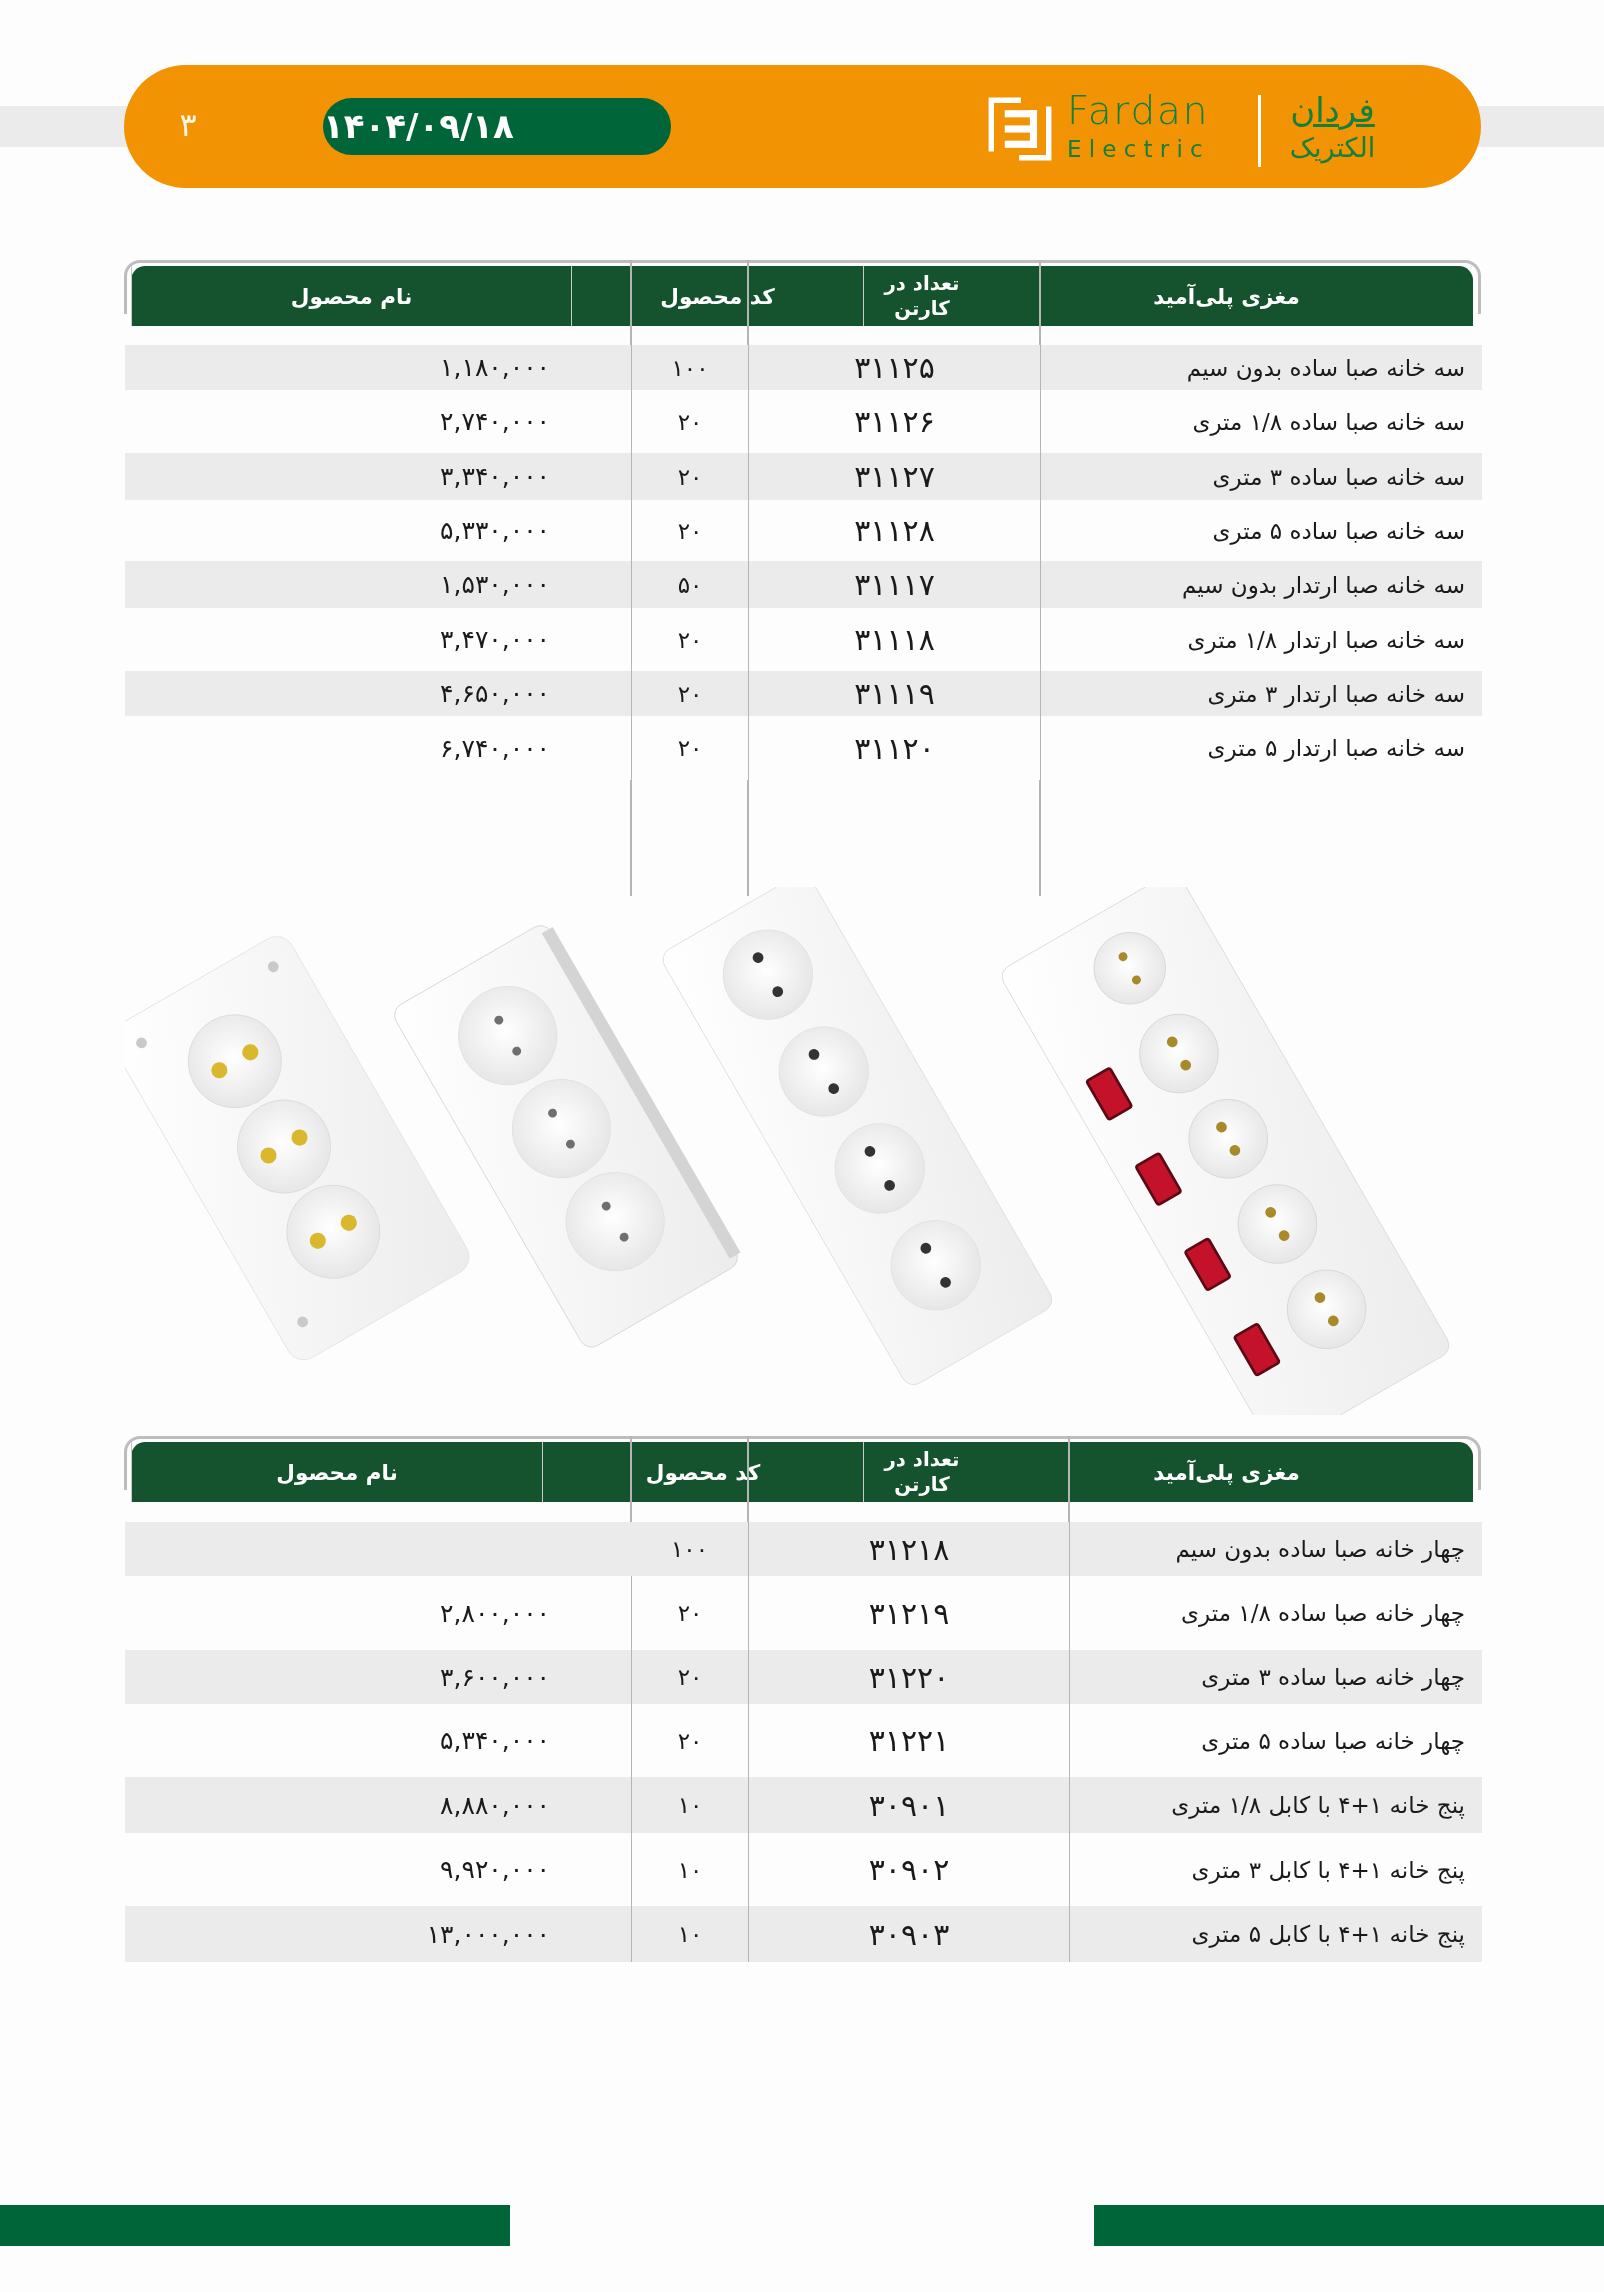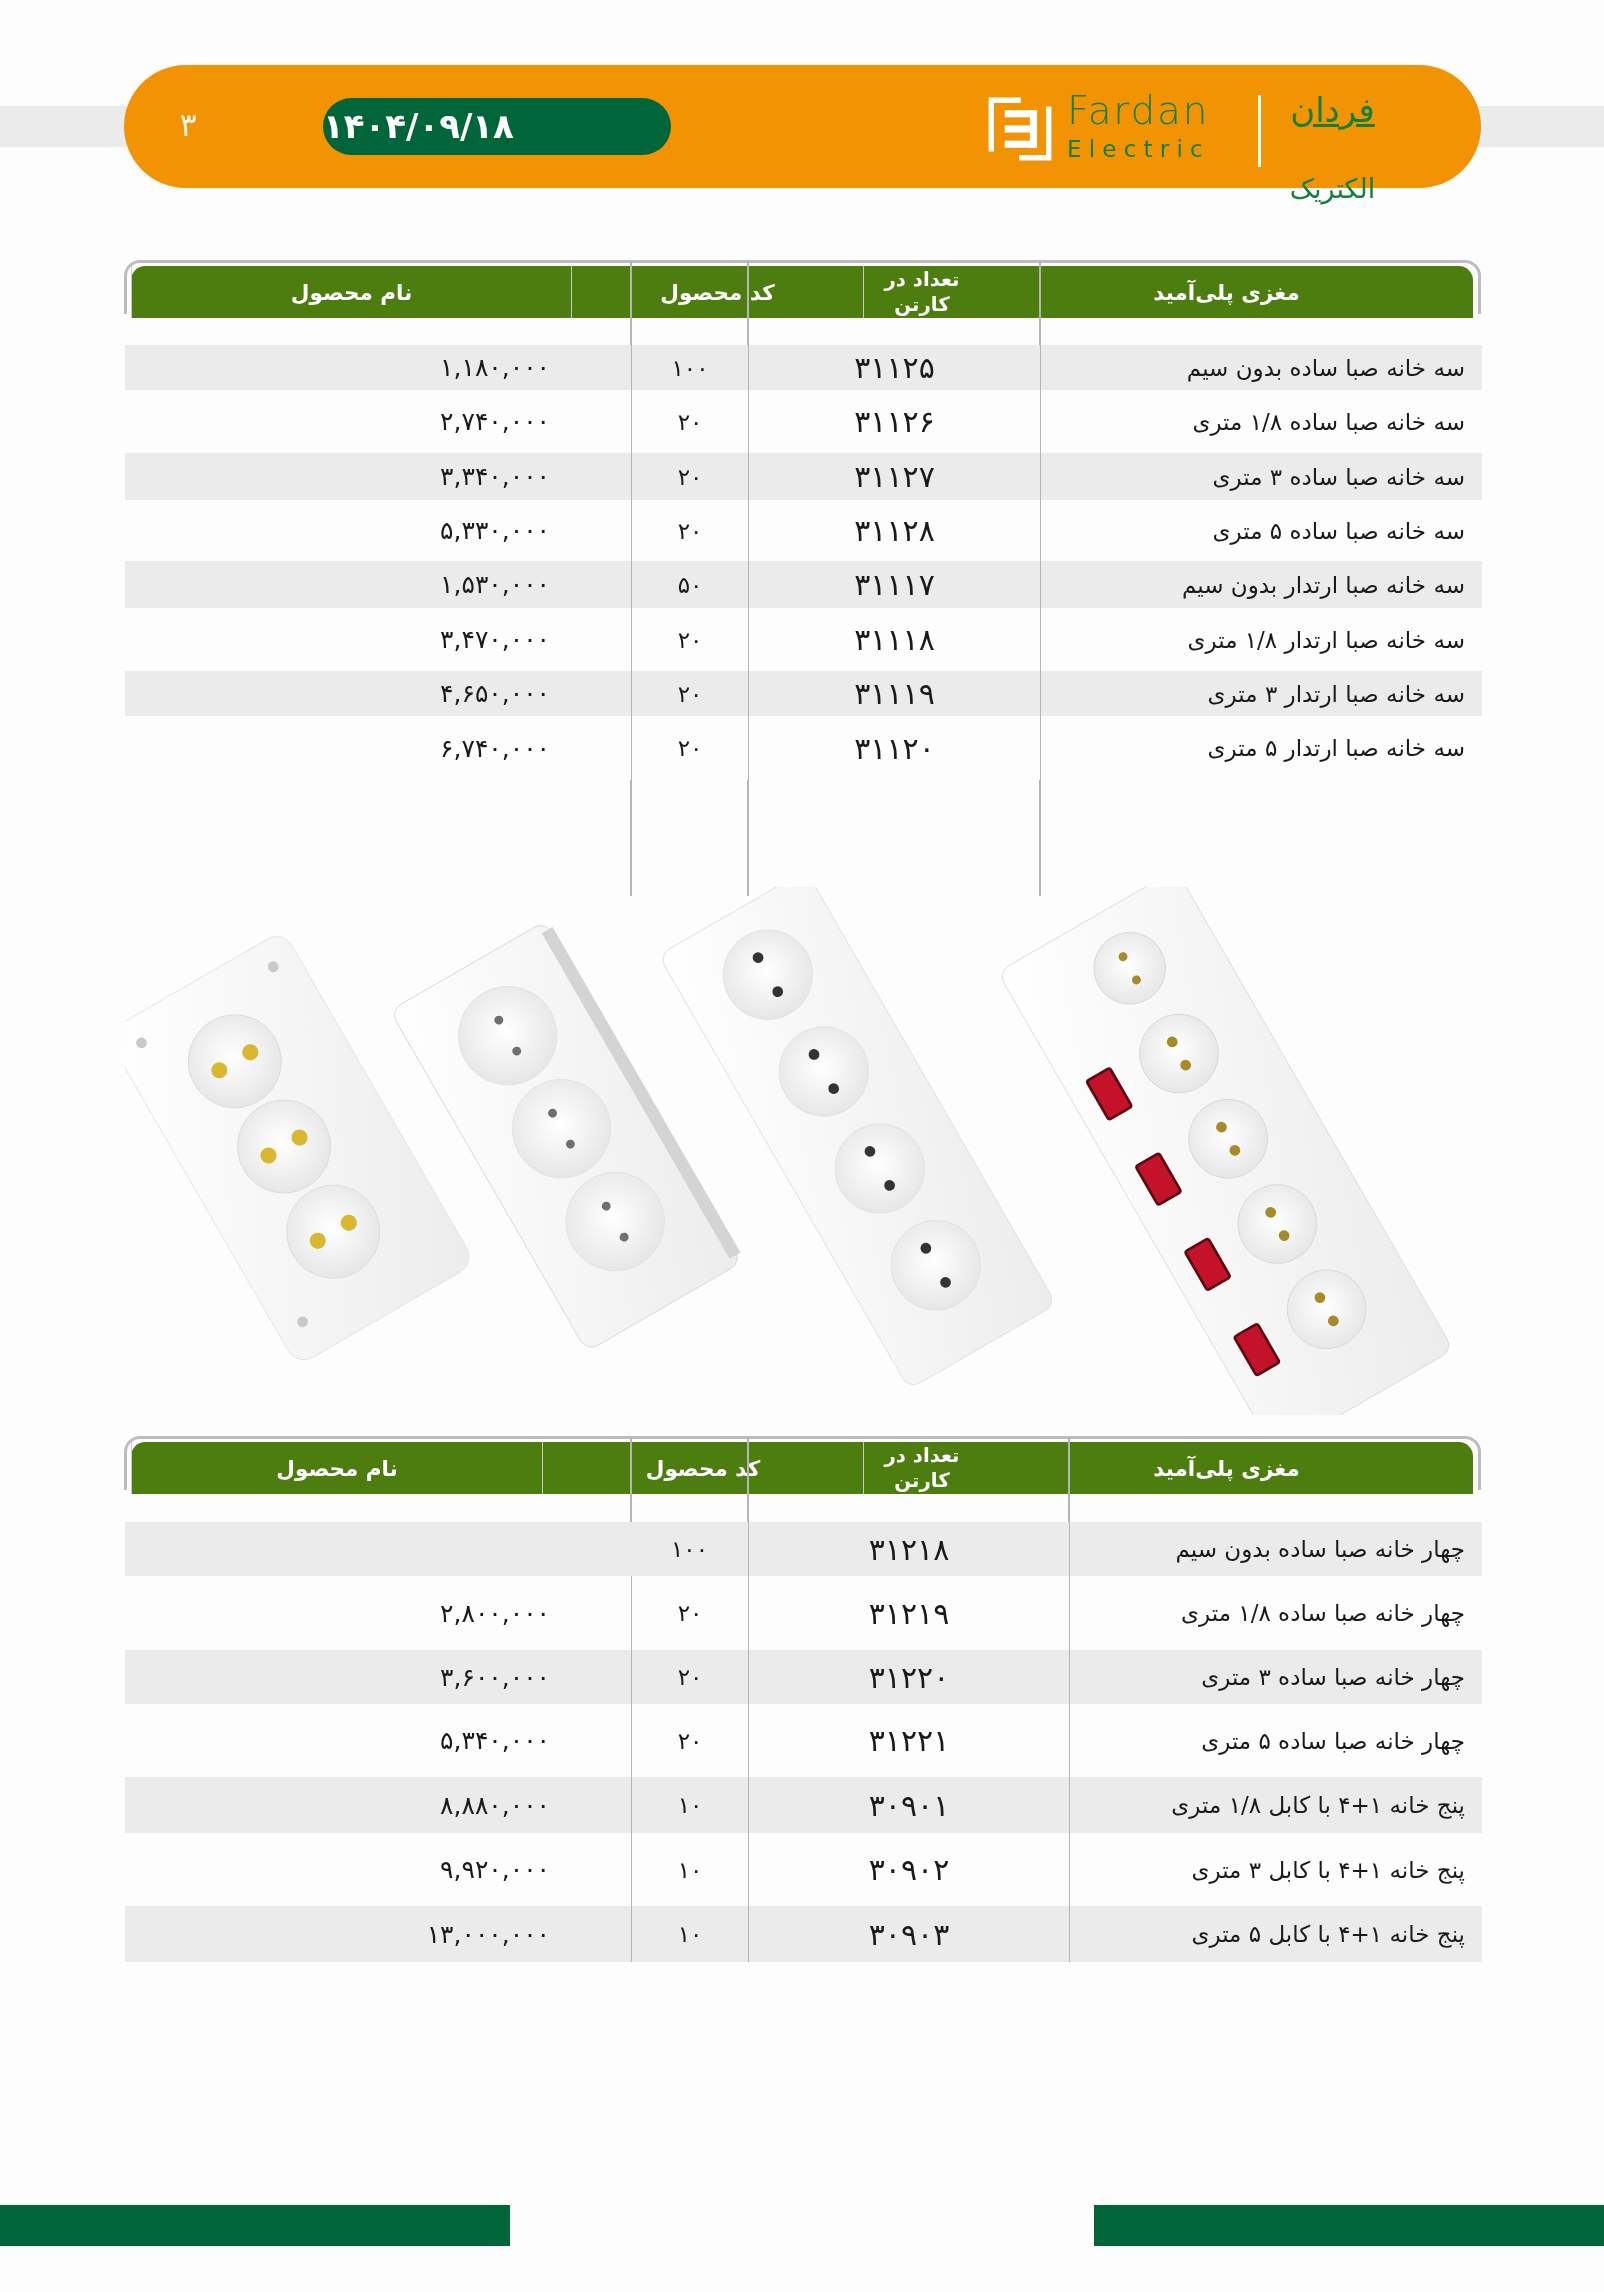--- a/index.html
+++ b/index.html
@@ -23,30 +23,30 @@
     background: #00663a; border-radius: 29px;
     color: #ffffff; font-size: 34px; font-weight: bold; letter-spacing: 2.7px;
     line-height: 57px; direction: ltr;
   }
   .logo { position: absolute; left: 985px; top: 90px; width: 412px; height: 81px; color: #15803d; }
   .logo-mark { position: absolute; left: 0; top: 3.6px; width: 70px; height: 70px; }
   .logo-en-1 { position: absolute; left: 82px; top: -1.8px; font-size: 39px; letter-spacing: 1.8px; font-weight: 300; line-height: 45px; }
   .logo-en-2 { position: absolute; left: 82px; top: 45px; font-size: 23px; letter-spacing: 7.2px; line-height: 29px; }
   .logo-divider { position: absolute; left: 273px; top: 5.4px; width: 2.7px; height: 72px; background: #fff; }
   .logo-fa-1 { position: absolute; left: 285px; top: 0px; width: 125px; font-size: 34px; line-height: 41px; text-align: center; direction: rtl; text-decoration: underline; }
-  .logo-fa-2 { position: absolute; left: 285px; top: 41px; width: 125px; font-size: 27px; line-height: 34px; text-align: center; direction: rtl; margin-top: 41px; }
+  .logo-fa-2 { position: absolute; left: 285px; top: 41px; width: 125px; font-size: 27px; line-height: 34px; text-align: center; direction: rtl; }
 
   
   .table-frame {
     position: absolute; left: 124px; width: 1357px; height: 54px;
     border: 3.6px solid #bdbdbd; border-bottom: none; border-radius: 16px 16px 0 0;
   }
   .table-head {
-    position: absolute; left: 131px; width: 1342px; height: 52px;
-    background: #4d7c0f; border-radius: 14.3px 14.3px 0 0;
+    position: absolute; left: 131px; width: 1342px; height: 60px;
+    background: #14532d; border-radius: 14.3px 14.3px 0 0;
     display: flex; flex-direction: row-reverse; direction: rtl;
   }
   .th {
     color: #ffffff; font-weight: bold; font-size: 21.5px; line-height: 27px;
     display: flex; align-items: center; justify-content: center; text-align: center;
     border-left: 1.8px solid #c9c9c9;
   }
   .th:last-child { border-left: none; }
   .th.small { font-size: 19.7px; line-height: 25px; }
 

